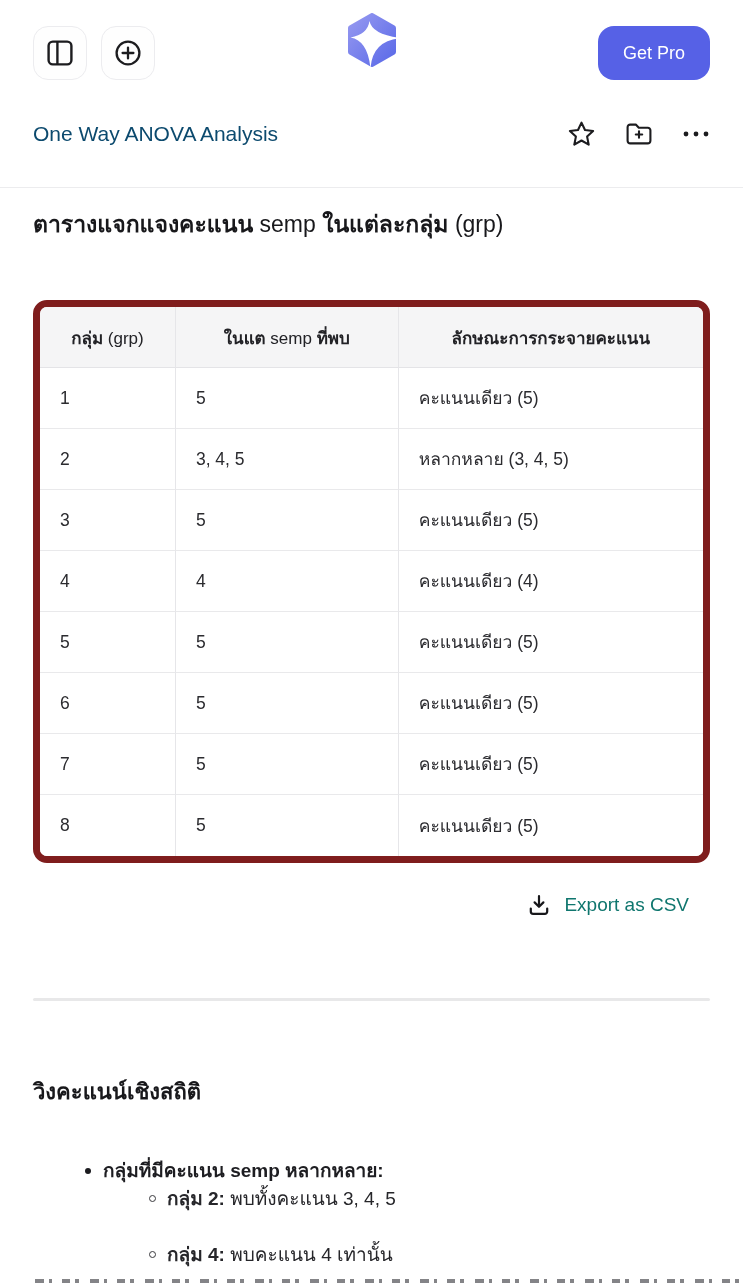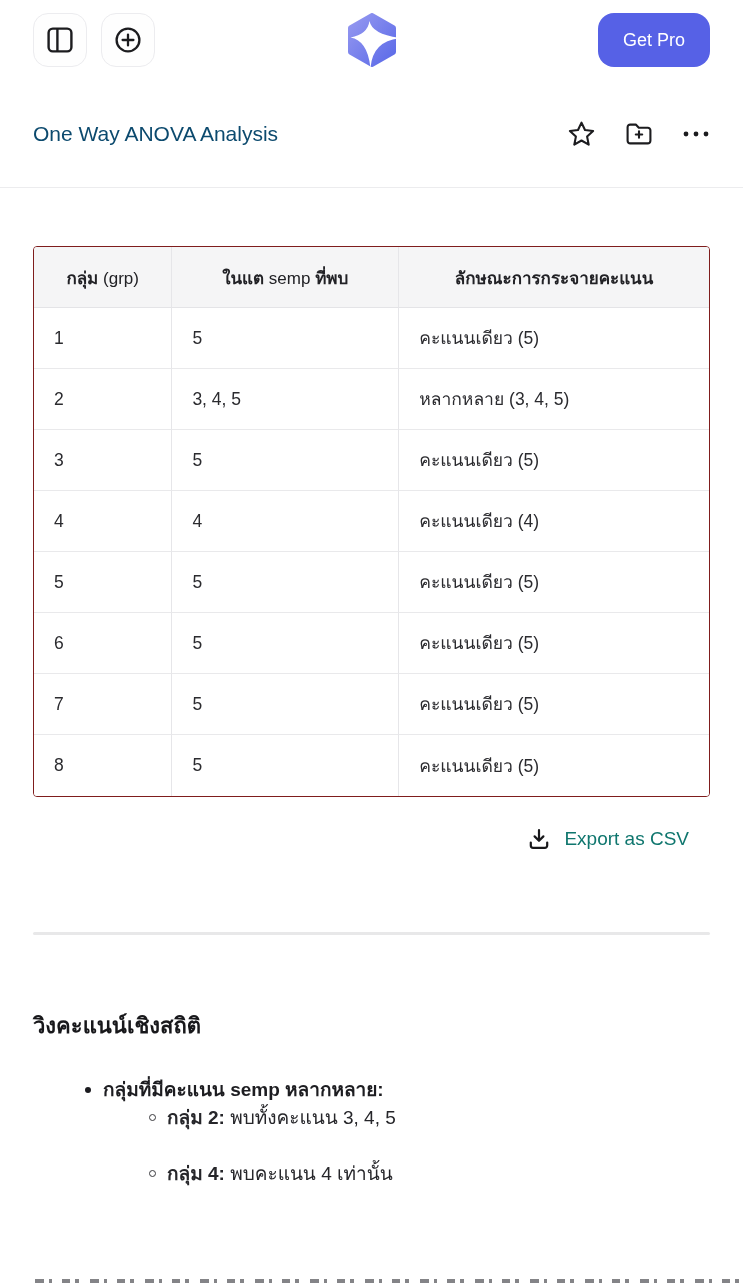--- a/index.html
+++ b/index.html
@@ -1,20 +1,20 @@
 <!DOCTYPE html>
 <html><head>
 <meta charset="utf-8">
 <style>
   * { margin:0; padding:0; box-sizing:border-box; }
   html,body { width:743px; height:1283px; background:#ffffff; overflow:hidden;
     font-family:"Liberation Sans","DejaVu Sans",sans-serif; color:#1b1b1f; position:relative; }
 
   
-  .top-bar { height:80px; display:flex; align-items:center; justify-content:space-between;
+  .top-bar { height:80px; display:flex; align-items:flex-end; justify-content:space-between;
     padding:0 33px; position:relative; background:#fff; }
   .left-buttons { display:flex; gap:14px; }
   .icon-button { width:54px; height:54px; border:1px solid #ececef; border-radius:15px;
     background:#fefefe; display:flex; align-items:center; justify-content:center; cursor:pointer; }
   .app-logo { position:absolute; left:50%; top:13px; transform:translateX(-50%);
     width:54px; height:54px; }
   .get-pro { height:54px; padding:0 25px; border:none; border-radius:16px;
     background:#5661e6; color:#fff; font-size:18px; display:flex; align-items:center;
     cursor:pointer; font-family:inherit; }
 
@@ -25,21 +25,21 @@
   .title-actions { display:flex; align-items:center; gap:29px; }
   .title-actions .act { cursor:pointer; display:flex; align-items:center; }
 
   
   .main { padding:0 33px; }
   .doc-heading { margin-top:19px; font-size:23px; line-height:35px; color:#18181b; }
   .doc-heading span { font-weight:700; }
   .doc-heading span.seg-reg { font-weight:400; }
 
   
-  .table-wrap { margin-top:58px; border:1px solid #7f1d1d; border-radius:4px; overflow:hidden; }
+  .table-wrap { margin-top:58px; border:7px solid #7f1d1d; border-radius:14px; overflow:hidden; }
   table { width:100%; border-collapse:separate; border-spacing:0; font-size:17px; }
   th { background:#f5f5f6; height:61px; text-align:center; font-size:17px; color:#222226;
     border-bottom:1px solid #e4e4e7; font-weight:700; }
   th span.seg-reg { font-weight:400; }
   td { height:61px; padding-left:20px; text-align:left; color:#2b2b2f; font-size:17.5px;
     border-bottom:1px solid #e9e9eb; background:#fff; }
   th:not(:last-child), td:not(:last-child) { border-right:1px solid #e6e6e9; }
   tbody tr:last-child td { border-bottom:none; }
   th:nth-child(1), td:nth-child(1) { width:20.5%; }
   th:nth-child(2), td:nth-child(2) { width:33.6%; }
@@ -47,21 +47,21 @@
 
   
   .export-row { margin-top:30px; display:flex; justify-content:flex-end; align-items:center;
     gap:13px; padding-right:21px; font-size:19px; color:#0f766e; cursor:pointer; }
 
   
   .section-divider { margin-top:81px; height:3px; background:#e8e8e9; border-radius:2px; border:none; }
 
   
   .analysis-heading { margin-top:73px; font-size:22px; font-weight:700; color:#18181b; }
-  .b1 { display:flex; margin-top:33px; font-size:19px; line-height:28px; font-weight:700; color:#1d1d21; }
+  .b1 { display:flex; margin-top:48px; font-size:19px; line-height:28px; font-weight:700; color:#1d1d21; }
   .b1 .dot { flex:0 0 auto; width:6px; height:6px; border-radius:50%; background:#1b1b1f;
     margin:11px 12px 0 52px; }
   .b2 { display:flex; font-size:19px; line-height:28px; color:#26262a; }
   .b2.first { }
   .b2 + .b2 { margin-top:28px; }
   .b2 .circle { flex:0 0 auto; width:7px; height:7px; border-radius:50%;
     border:1.5px solid #3a3a3e; margin:10px 11px 0 116px; background:transparent; }
   .b2 b { font-weight:700; }
 
   
@@ -136,20 +136,21 @@
         <circle cx="4" cy="4" r="2.4" fill="#1c1c1f"></circle>
         <circle cx="14" cy="4" r="2.4" fill="#1c1c1f"></circle>
         <circle cx="24" cy="4" r="2.4" fill="#1c1c1f"></circle>
       </svg>
     </span>
   </div>
 </div>
 
 <div class="main">
 
+  <h1 class="doc-heading"><span>ตารางแจกแจงคะแนน </span><span class="seg-reg">semp</span><span> ในแต่ละกลุ่ม </span><span class="seg-reg">(grp)</span></h1>
 
   <div class="table-wrap">
     <table>
       <thead>
         <tr>
           <th><span>กลุ่ม </span><span class="seg-reg">(grp)</span></th>
           <th><span>ในแต </span><span class="seg-reg">semp</span><span> ที่พบ</span></th>
           <th><span>ลักษณะการกระจายคะแนน</span></th>
         </tr>
       </thead>

